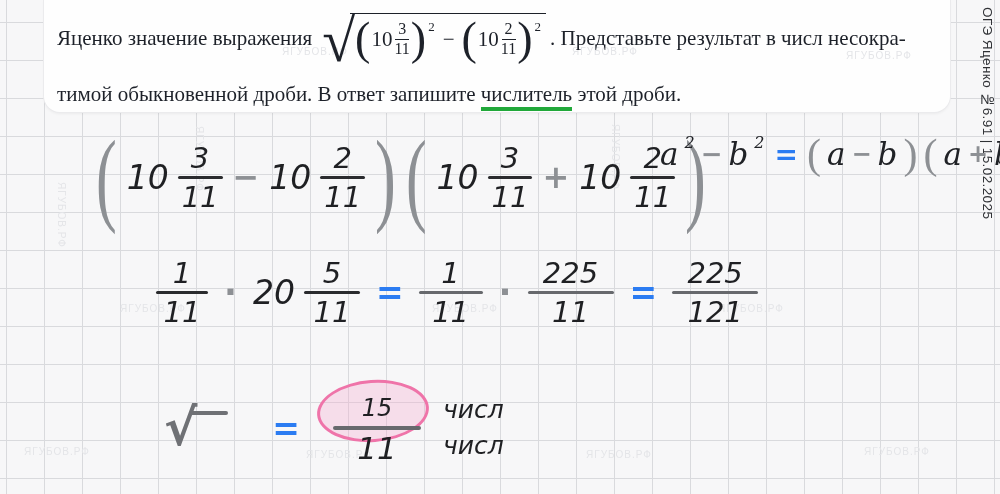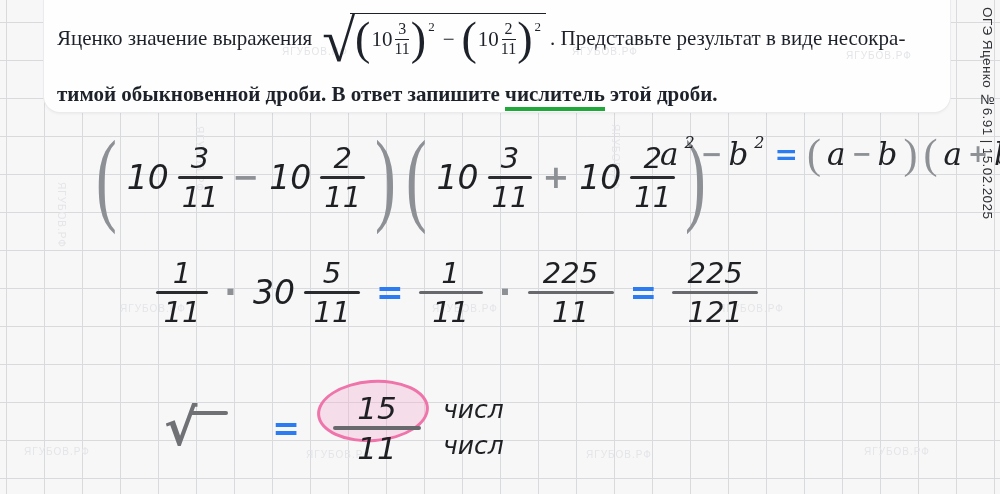--- a/index.html
+++ b/index.html
@@ -12,21 +12,21 @@
     font-family:"Liberation Serif",serif;color:#1d2129;}
   
   .wm{position:absolute;font-family:"Liberation Sans",sans-serif;font-size:10px;
       font-weight:normal;letter-spacing:1px;color:#e4e5e8;z-index:2;white-space:nowrap;}
   .wm.vert{writing-mode:vertical-rl;}
   
   .card{position:absolute;left:44px;top:0;width:906px;height:112px;background:#fefefe;
         border-radius:0 0 16px 16px;box-shadow:0 0 0 1px #ebebed,0 2px 3px rgba(0,0,0,.05);z-index:1;}
   .pline1{position:absolute;left:57px;top:4px;height:68px;display:flex;align-items:center;
           font-size:21px;z-index:3;white-space:nowrap;}
-  .pline2{position:absolute;left:57px;top:82px;font-size:21px;z-index:3;white-space:nowrap;font-weight:bold;}
+  .pline2{position:absolute;left:57px;top:82px;font-size:21px;z-index:3;white-space:nowrap;}
   .pre{white-space:pre;}
   .uline{border-bottom:4px solid #21a83a;padding-bottom:1px;}
   
   .proot{display:inline-flex;align-items:flex-start;margin:0 4px 0 10px;}
   .rsign{font-size:60px;line-height:50px;margin-right:-5px;transform:translateY(3px);}
   .rbody{display:inline-flex;align-items:center;border-top:1.7px solid #1d2129;padding:4px 3px 0 4px;}
   .pparen{font-size:46px;line-height:42px;margin:0 1px;font-weight:normal;}
   .pmixed{display:inline-flex;align-items:center;gap:2px;}
   .pwhole{font-size:21px;}
   .pfrac{display:inline-flex;flex-direction:column;align-items:center;font-size:16px;line-height:1.05;}
@@ -108,21 +108,21 @@
           <span class="pwhole">10</span>
           <span class="pfrac">
             <span class="pnum">2</span>
             <span class="pden">11</span>
           </span>
         </span>
         <span class="pparen">)</span>
         <span class="pexp">2</span>
       </span>
     </span>
-    <span class="pre">. Представьте результат в виде несокра-</span>
+    <span class="pre">. Представьте результат в числ несокра-</span>
   </div>
 
   <div class="pline2">
     <span class="pre">тимой обыкновенной дроби. В ответ запишите </span><span class="uline">числитель</span><span class="pre"> этой дроби.</span>
   </div>
 
   <div class="caption">ОГЭ Яценко №6.91 | 15.02.2025</div>
 
   <div class="row" style="left:96px;top:122px;height:110px;gap:10px">
     <span class="bigparen">(</span>
@@ -185,21 +185,21 @@
   </div>
 
   <div class="row" style="left:156px;top:240px;height:104px;gap:16px">
     <span class="hfrac">
       <span class="hnum hand">1</span>
       <span class="hbar" style="min-width:52px"></span>
       <span class="hden hand">11</span>
     </span>
     <span class="hdot">·</span>
     <span class="hmixed">
-      <span class="hwhole hand">30</span>
+      <span class="hwhole hand">20</span>
       <span class="hfrac">
         <span class="hnum hand">5</span>
         <span class="hbar" style="min-width:56px"></span>
         <span class="hden hand">11</span>
       </span>
     </span>
     <span class="heq">=</span>
     <span class="hfrac">
       <span class="hnum hand">1</span>
       <span class="hbar gray" style="min-width:64px"></span>
@@ -221,21 +221,21 @@
 
   <div class="row" style="left:164px;top:380px;height:96px">
     <span class="hroot">
       <span style="font-family:'DejaVu Sans',sans-serif;font-size:50px;line-height:50px;color:#6f7175;font-weight:bold">√</span>
       <span style="width:38px;height:4px;background:#6f7175;border-radius:2px;margin:8px 0 0 -7px"></span>
     </span>
     <span class="heq" style="margin-left:44px">=</span>
     <div class="reswrap">
       <div class="circle"></div>
       <span class="hfrac">
-        <span class="hnum hand" style="font-size:31px">15</span>
+        <span class="hnum hand" style="font-size:24px">15</span>
         <span class="hbar gray" style="min-width:88px;height:4px"></span>
         <span class="hden hand" style="font-size:31px">11</span>
       </span>
     </div>
     <div class="labels">
       <span class="lab hand">числ</span>
       <span class="lab hand">числ</span>
     </div>
   </div>
 

